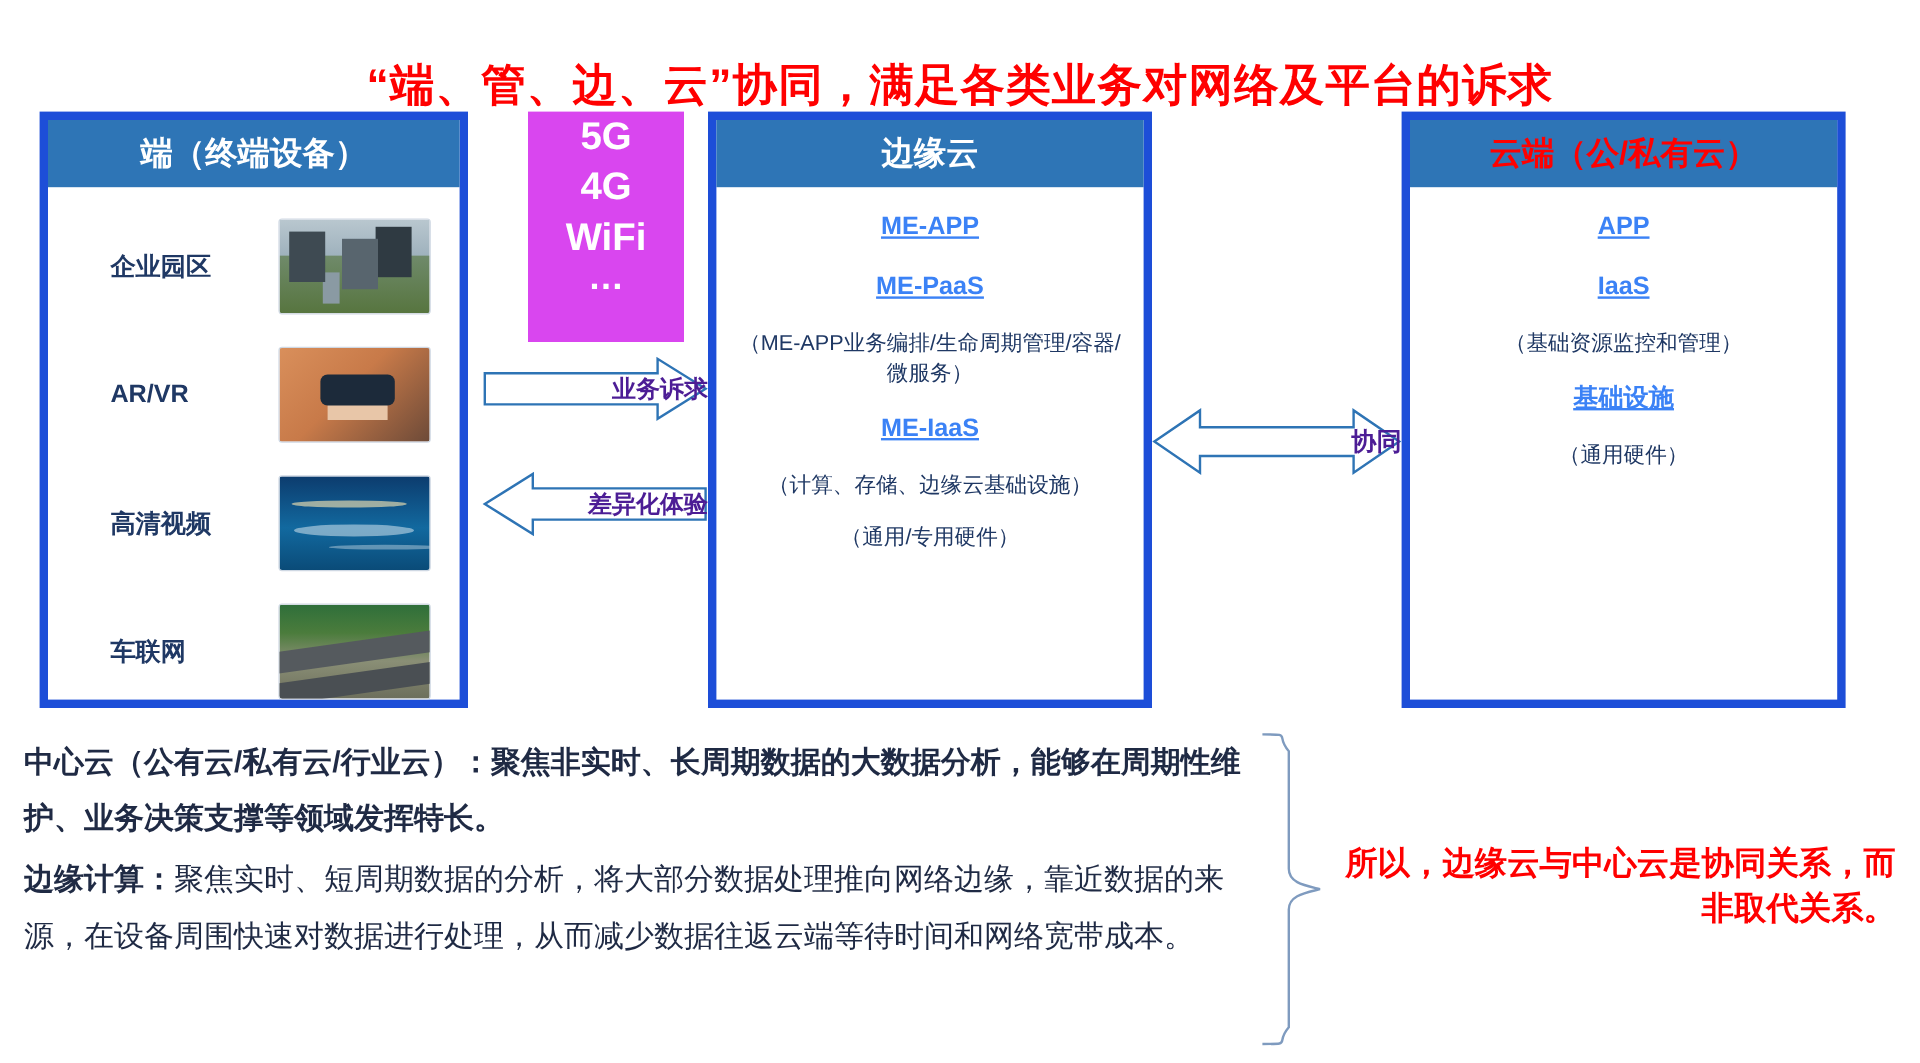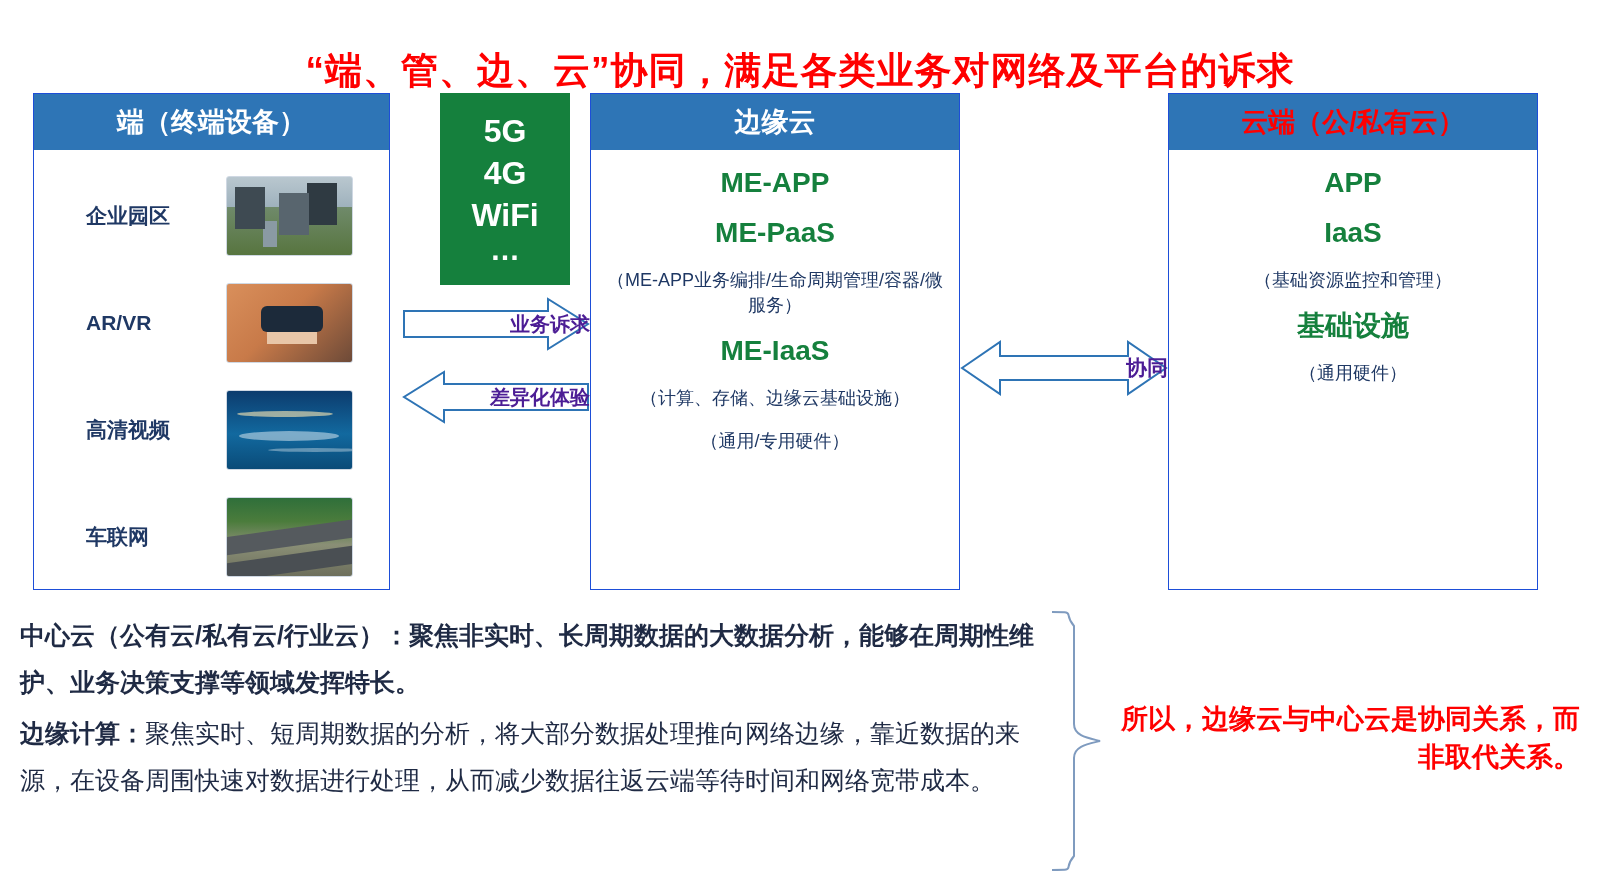--- a/index.html
+++ b/index.html
@@ -27,21 +27,21 @@
     font-weight: bold;
     color: #ff0000;
     letter-spacing: 1px;
     white-space: nowrap;
     margin-top: 24px;
   }
 
   
   .col {
     position: absolute;
-    border: 1px solid #1d4ed8;
+    border: 7px solid #1d4ed8;
     background: #ffffff;
     box-sizing: border-box;
   }
   .col-head {
     background: #2e75b6;
     color: #ffffff;
     font-size: 27px;
     font-weight: bold;
     text-align: center;
     line-height: 56px;
@@ -125,28 +125,28 @@
     background: #555a5e;
     transform: rotate(-8deg);
     box-shadow: 0 26px 0 0 #4a4f53;
   }
 
   
   #net-box {
     position: absolute;
     left: 440px; top: 93px;
     width: 130px; height: 192px;
-    background: #15803d;
+    background: #d946ef;
     color: #ffffff;
     font-weight: bold;
     font-size: 32px;
     text-align: center;
     display: flex;
     flex-direction: column;
-    justify-content: center;
+    justify-content: flex-start;
     gap: 2px;
     box-sizing: border-box;
     padding-bottom: 4px;
   }
   #net-box .line { line-height: 40px; }
   #net-box .dots { font-size: 30px; line-height: 26px; }
 
   
   .harrow {
     position: absolute;
@@ -157,37 +157,38 @@
     position: absolute;
     top: 14px;
     width: 100%;
     text-align: right;
     font-size: 20px;
     font-weight: bold;
     color: #4c1d95;
     pointer-events: none;
   }
   #arrow-demand { left: 402px; top: 297px; width: 188px; }
-  #arrow-exp    { left: 402px; top: 370px; width: 188px; }
+  #arrow-exp    { left: 402px; top: 393px; width: 188px; }
   #arrow-syn    { left: 960px; top: 338px; width: 208px; height: 60px; }
   #arrow-syn .lbl { top: 16px; font-size: 21px; }
 
   
   #col-edge { left: 590px; top: 93px; width: 370px; height: 497px; }
   #col-edge .col-body { height: 441px; padding: 16px 12px 0 12px; box-sizing: border-box; text-align: center; }
 
   
   #col-cloud { left: 1168px; top: 93px; width: 370px; height: 497px; }
   #col-cloud .col-body { height: 441px; padding: 16px 12px 0 12px; box-sizing: border-box; text-align: center; }
 
   .stack-main {
-    font-size: 28px;
-    font-weight: bold;
-    color: #15803d;
+    font-size: 21px;
+    font-weight: bold;
+    color: #3b82f6;
     line-height: 34px;
+    text-decoration: underline;
   }
   .stack-sub {
     font-size: 18px;
     color: #1f3864;
     line-height: 25px;
     margin-top: 18px;
   }
   .blk { margin-bottom: 16px; }
   .blk.tight { margin-bottom: 12px; }
 

